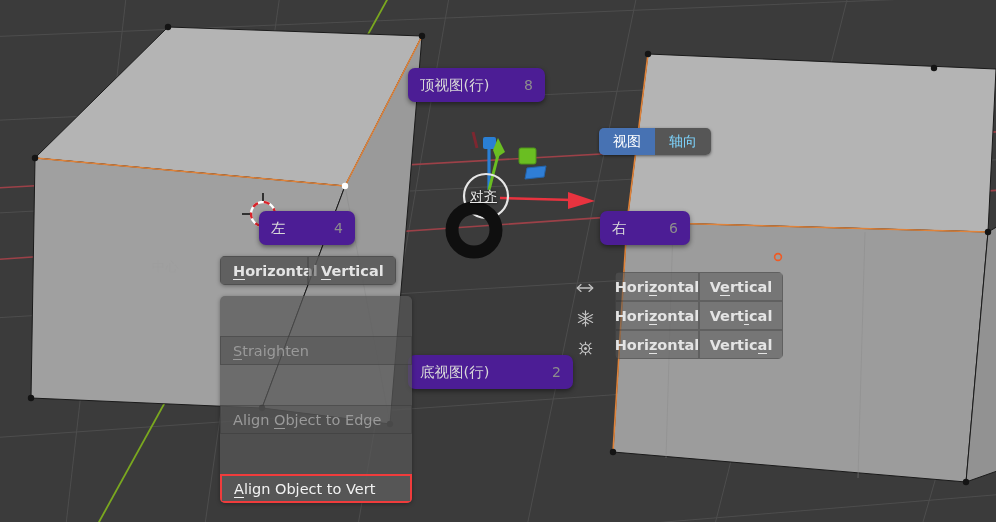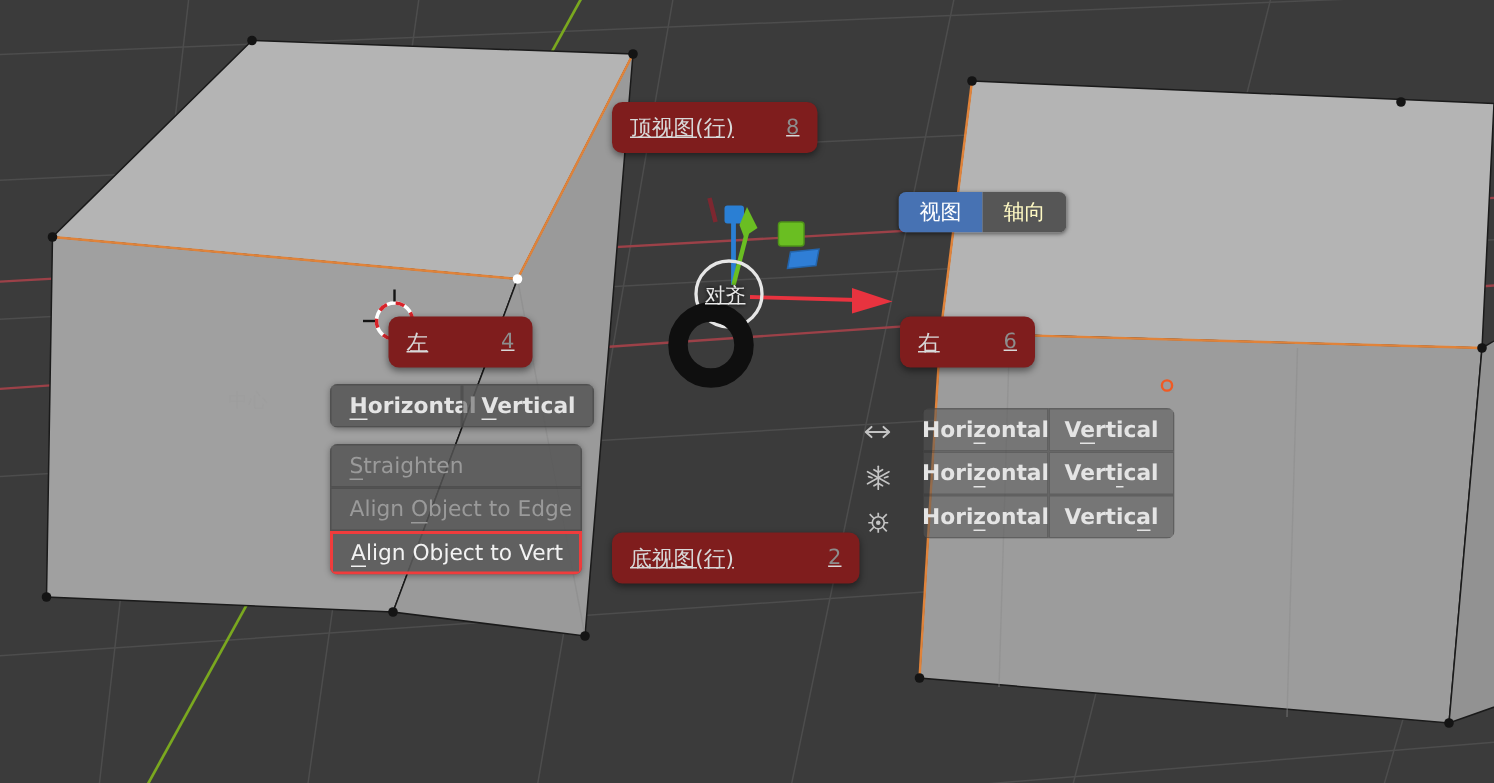--- a/index.html
+++ b/index.html
@@ -7,48 +7,47 @@
   #app{
     position:relative;width:996px;height:522px;overflow:hidden;
     background:#3b3b3b;
   }
   #viewport{position:absolute;inset:0;overflow:hidden;}
   svg.scene{position:absolute;left:0;top:0;width:996px;height:522px;}
 
   
   .pie-label{
     position:absolute;
-    background:#7f1d1d;
+    background:#4c1d95;
     color:#d8d8d8;
     border-radius:7px;
     height:34px;
     display:flex;align-items:center;
     padding:0 12px;
     font-size:14.5px;
     box-sizing:border-box;
     white-space:nowrap;
     box-shadow:0 2px 5px rgba(0,0,0,.45);
-    text-decoration:underline;
   }
   .pie-label .txt{flex:0 0 auto;}
   .pie-label .num{
     margin-left:auto;padding-left:26px;color:#8d8d8d;font-size:14px;
   }
 
   
   .seg{
     position:absolute;display:flex;border-radius:5px;overflow:hidden;
     box-shadow:0 1px 3px rgba(0,0,0,.5);
   }
   .seg .cell{
     height:27px;display:flex;align-items:center;justify-content:center;
     font-size:14px;color:#e2e2e2;padding:0 14px;box-sizing:border-box;
   }
   .seg .cell.on{background:#4772b3;color:#ffffff;}
-  .seg .cell.off{background:#565656;color:#fef9c3;}
+  .seg .cell.off{background:#565656;color:#7dd3fc;}
 
   
   .menu-block{
     position:absolute;
     border-radius:5px;
     overflow:hidden;
     background:rgba(88,88,88,0.72);
     box-shadow:0 1px 4px rgba(0,0,0,.35);
   }
   .menu-row{display:flex;font-weight:bold;}
@@ -56,21 +55,21 @@
     height:29px;display:flex;align-items:center;
     font-size:14.5px;color:#e4e4e4;
     padding:0 12px;box-sizing:border-box;
     background:rgba(88,88,88,0.55);
     border:1px solid rgba(40,40,40,0.28);
     position:relative;
     white-space:nowrap;
   }
   .menu-item.pair{width:88px;justify-content:flex-start;}
   .menu-item.dim{color:#9a9a9a;background:rgba(82,82,82,0.42);}
-  .menu-item.wide{width:168px;}
+  .menu-item.wide{width:192px;margin-top:40px;}
   .menu-item.hl{
     border:2px solid #f03c3c;background:rgba(90,90,90,0.62);color:#f2f2f2;
   }
   .menu-item u{text-decoration:none;border-bottom:1px solid currentColor;}
 
   
   .grid-block{position:absolute;border-radius:5px;overflow:hidden;}
   .grid-block .menu-item{width:84px;justify-content:center;}
 
   

